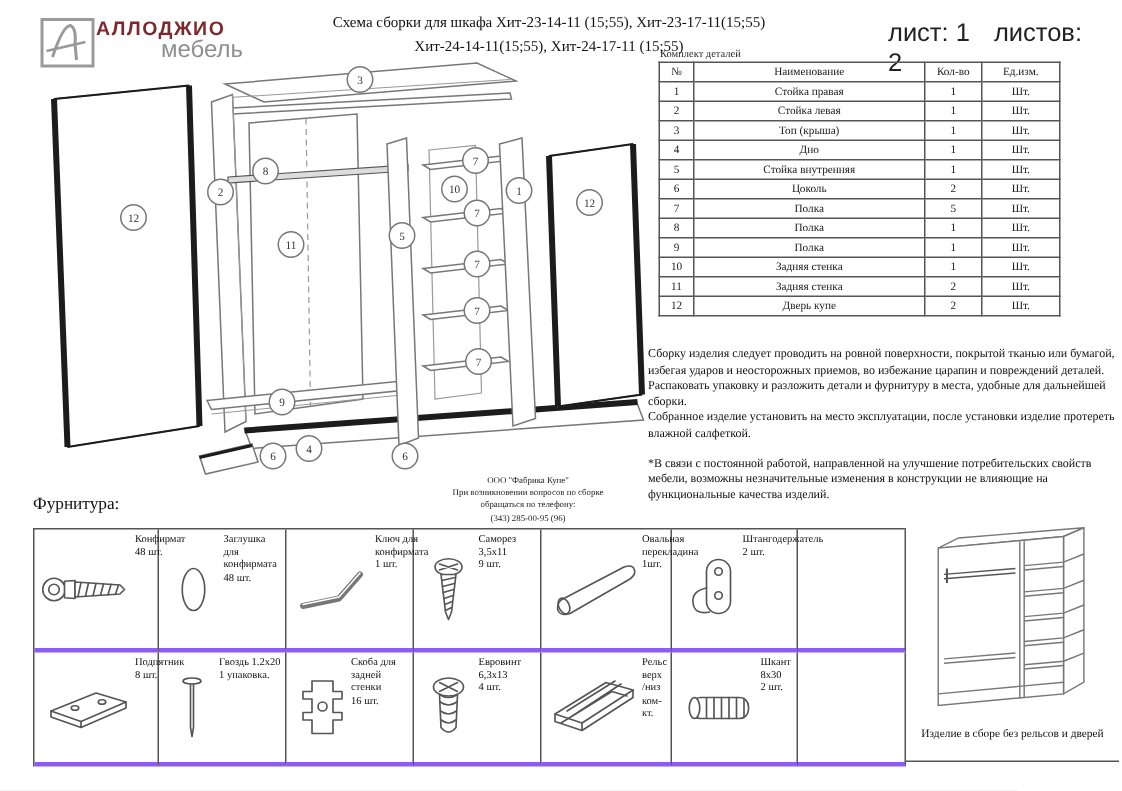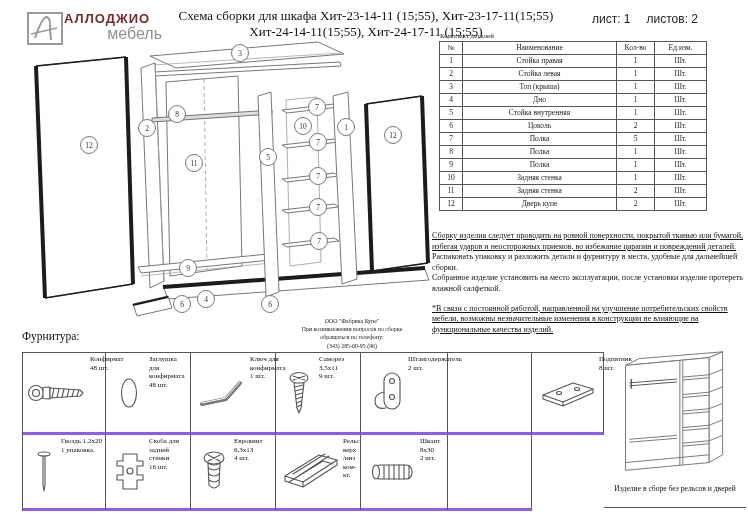--- a/index.html
+++ b/index.html
@@ -6,37 +6,37 @@
   .page{position:relative;width:748px;height:527px;background:#ffffff;
         font-family:"Liberation Serif",serif;color:#1a1a1a;overflow:hidden;margin:0 auto;}
   .abs{position:absolute;}
 
   
   .logo-box{left:27px;top:12px;width:32px;height:29px;border:2px solid #9a9a9a;}
   .logo-a{width:100%;height:100%;display:block;}
   .brand-wrap{left:64px;top:12px;width:108px;font-family:"Liberation Sans",sans-serif;line-height:1.05;}
   .brand{font-size:13px;font-weight:bold;letter-spacing:1px;color:#7d282c;text-align:left;}
   .brand-sub{font-size:16px;color:#8f8f8f;text-align:right;padding-right:10px;}
-  .title{left:178px;top:8px;width:376px;text-align:center;font-size:13px;line-height:16px;color:#111;}
-  .sheetinfo{left:592px;top:12px;font-family:"Liberation Sans",sans-serif;font-size:12px;color:#222;}
+  .title{left:178px;top:8px;width:376px;text-align:center;font-size:10px;line-height:16px;color:#111;}
+  .sheetinfo{left:592px;top:12px;font-family:"Liberation Sans",sans-serif;font-size:17px;color:#222;}
   .sheetinfo span{margin-right:16px;}
 
   
   .pt-caption{left:440px;top:32px;font-size:7px;color:#222;}
   .parts{left:439px;top:41px;border-collapse:collapse;font-size:7.5px;}
   .parts td,.parts th{border:1px solid #555;padding:0 3px;height:12px;font-weight:normal;
                       line-height:10px;white-space:nowrap;}
   .parts .c{text-align:center;}
   .parts .n{text-align:center;}
   .col-num{width:16px;}.col-name{width:147px;}.col-qty{width:31px;}.col-unit{width:45px;}
 
   
   .notes{left:432px;top:222px;width:314px;font-size:8px;line-height:10.6px;color:#111;}
   .notes p{margin:0;}
-  .notes .gap{margin-top:9px;text-decoration:underline;}
+  .notes .gap{margin-top:9px;}
 
   
   .factory{left:277px;top:317px;width:150px;text-align:center;font-size:5.9px;line-height:8.2px;color:#222;}
 
   
   .diagram{left:14px;top:32px;width:430px;height:300px;}
   .plabel-circle{fill:#fff;stroke:#777;stroke-width:1;}
   .plabel-text{font-family:"Liberation Serif",serif;font-size:7.5px;fill:#333;text-anchor:middle;}
   .panel{fill:#fff;stroke:#777;stroke-width:1;}
   .panel-thin{fill:#fff;stroke:#999;stroke-width:0.8;}
@@ -340,20 +340,29 @@
           <ellipse class="inkf" cx="20" cy="8" rx="9" ry="5.5"></ellipse>
           <path class="ink" d="M14 6 L26 10 M26 6 L14 10" stroke-width="0.9"></path>
           <path class="inkf" d="M15 13 L25 13 L22 38 L20 43 L18 38 Z"></path>
           <path class="ink" d="M15.5 17 L24.5 15 M16 21 L24 19 M16.5 25 L23.5 23 M17 29 L23 27 M17.5 33 L22.5 31 M18 37 L22 35" stroke-width="0.8"></path>
         </svg>
       </div>
       <div class="hw-lbl"><span>Саморез 3,5х11</span><br><span>9 шт.</span></div>
     </div>
     <div class="hw-cell">
       <div class="hw-icn">
+        <svg width="64" height="42" viewBox="0 0 64 42">
+          <path class="inkf" d="M10 28 L52 6 Q58 4 59 8 Q60 11 56 14 L16 37 Q10 39 8 35 Q7 31 10 28 Z"></path>
+          <ellipse class="ink" cx="12" cy="32" rx="3.5" ry="5.5" transform="rotate(-25 12 32)"></ellipse>
+        </svg>
+      </div>
+      <div class="hw-lbl"><span>Овальная перекладина</span><br><span>1шт.</span></div>
+    </div>
+    <div class="hw-cell">
+      <div class="hw-icn">
         <svg width="44" height="46" viewBox="0 0 44 46">
           <rect class="inkf" x="20" y="3" width="16" height="36" rx="8"></rect>
           <circle class="ink" cx="28" cy="11" r="2.5"></circle>
             <circle class="ink" cx="28" cy="27" r="2.5"></circle>
           <path class="ink" d="M20 22 Q10 24 11 32 Q12 40 22 38"></path>
         </svg>
       </div>
       <div class="hw-lbl"><span>Штангодержатель</span><br><span>2 шт.</span></div>
     </div>
     <div class="hw-cell"></div>

